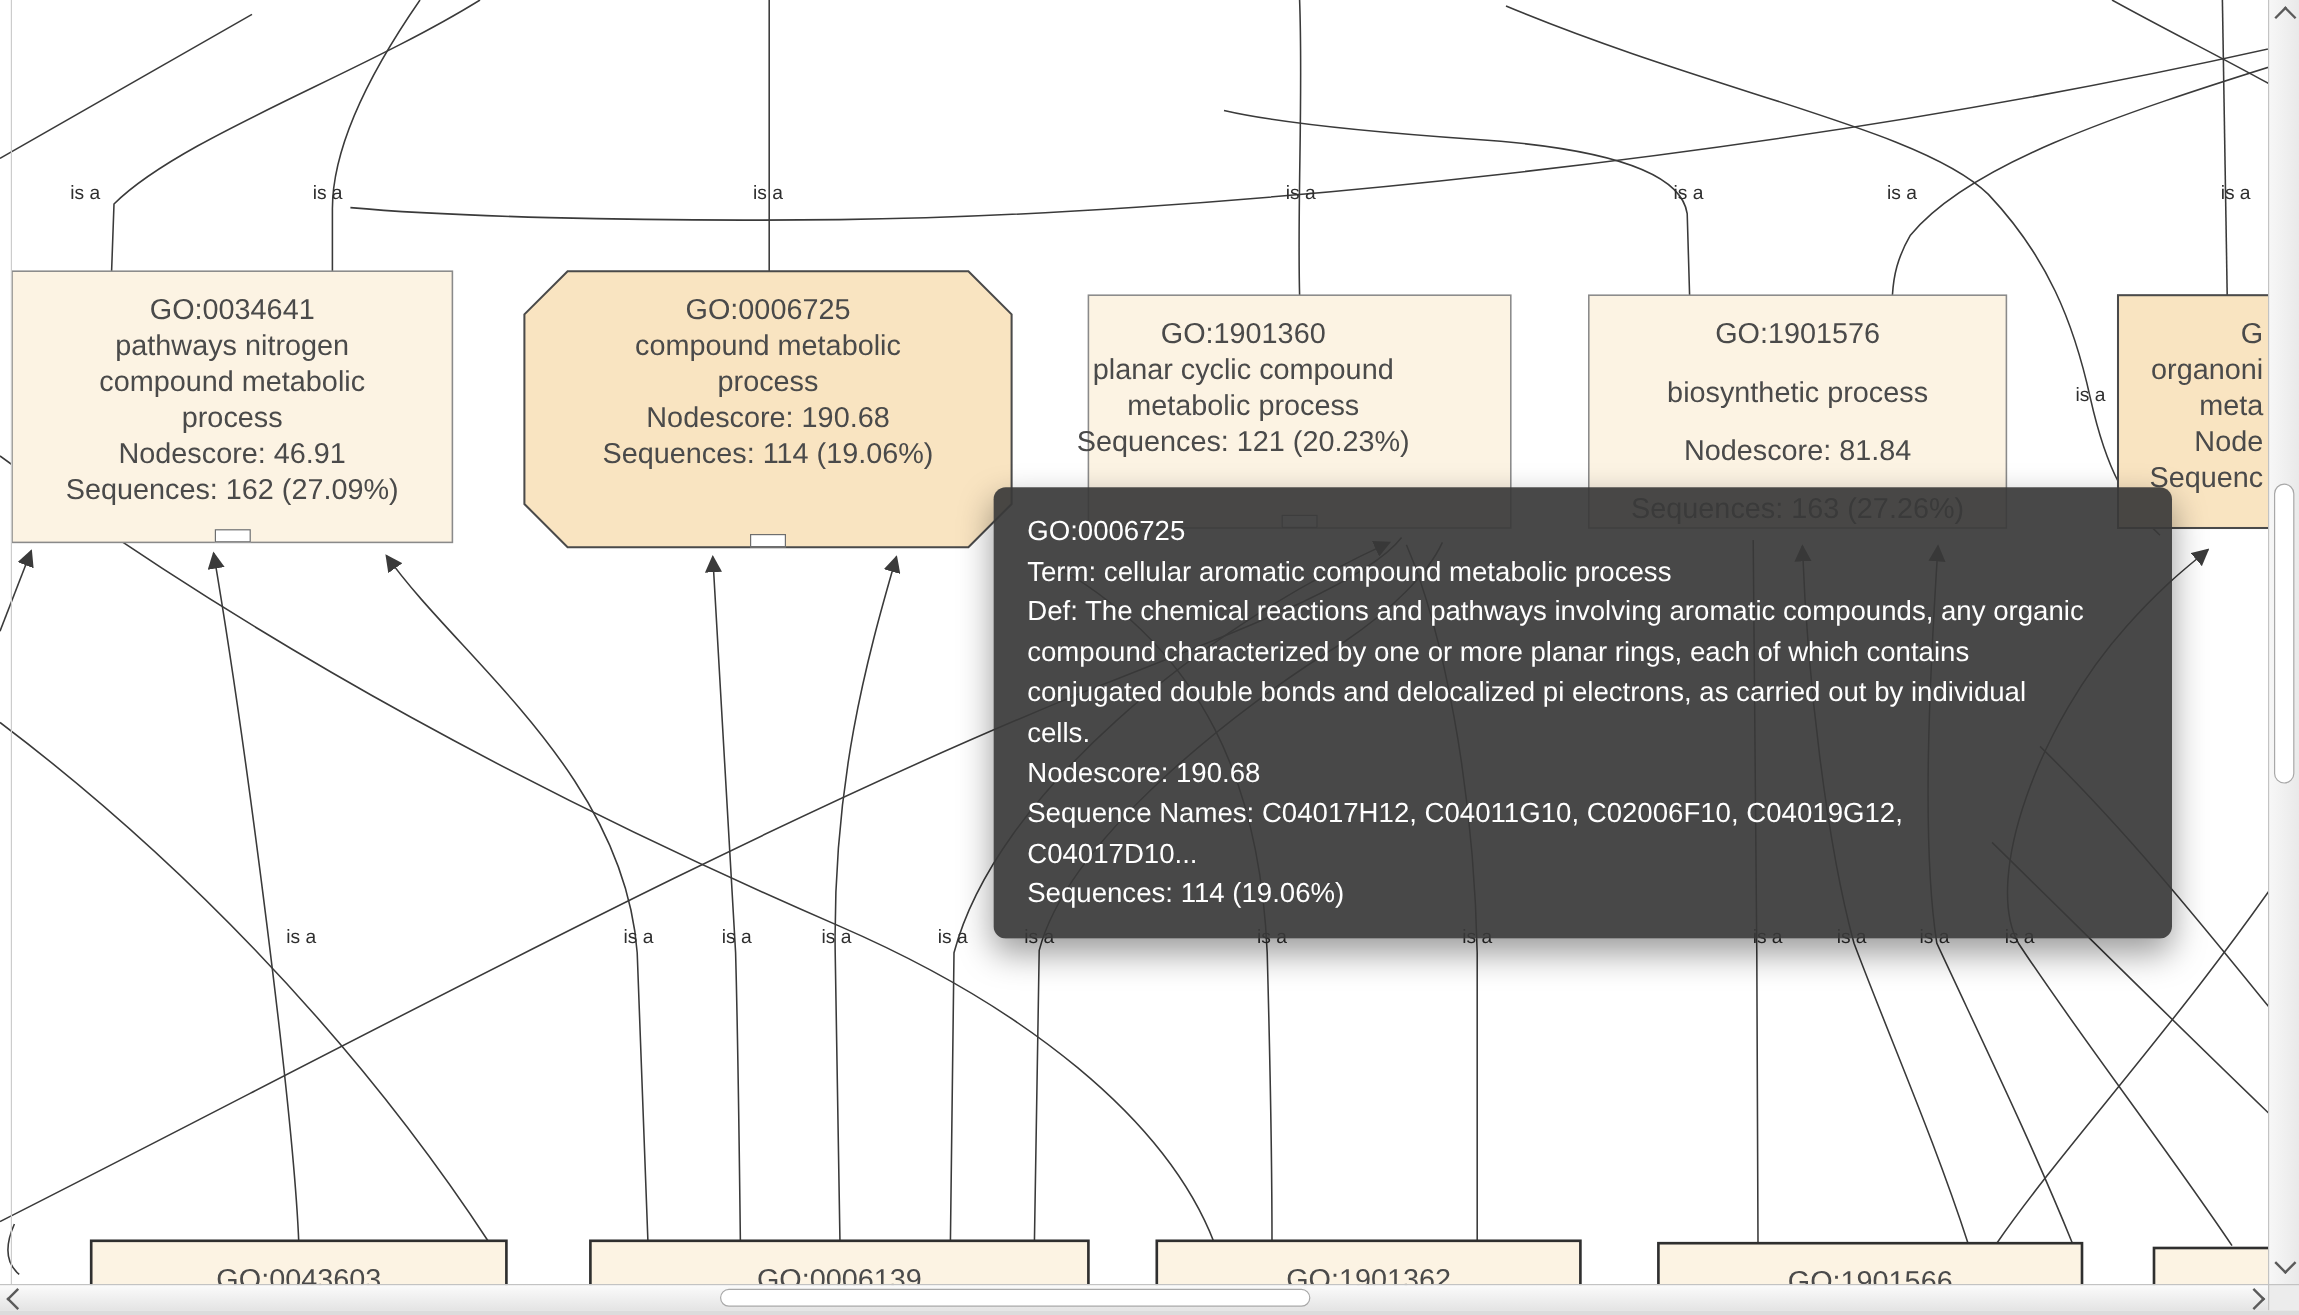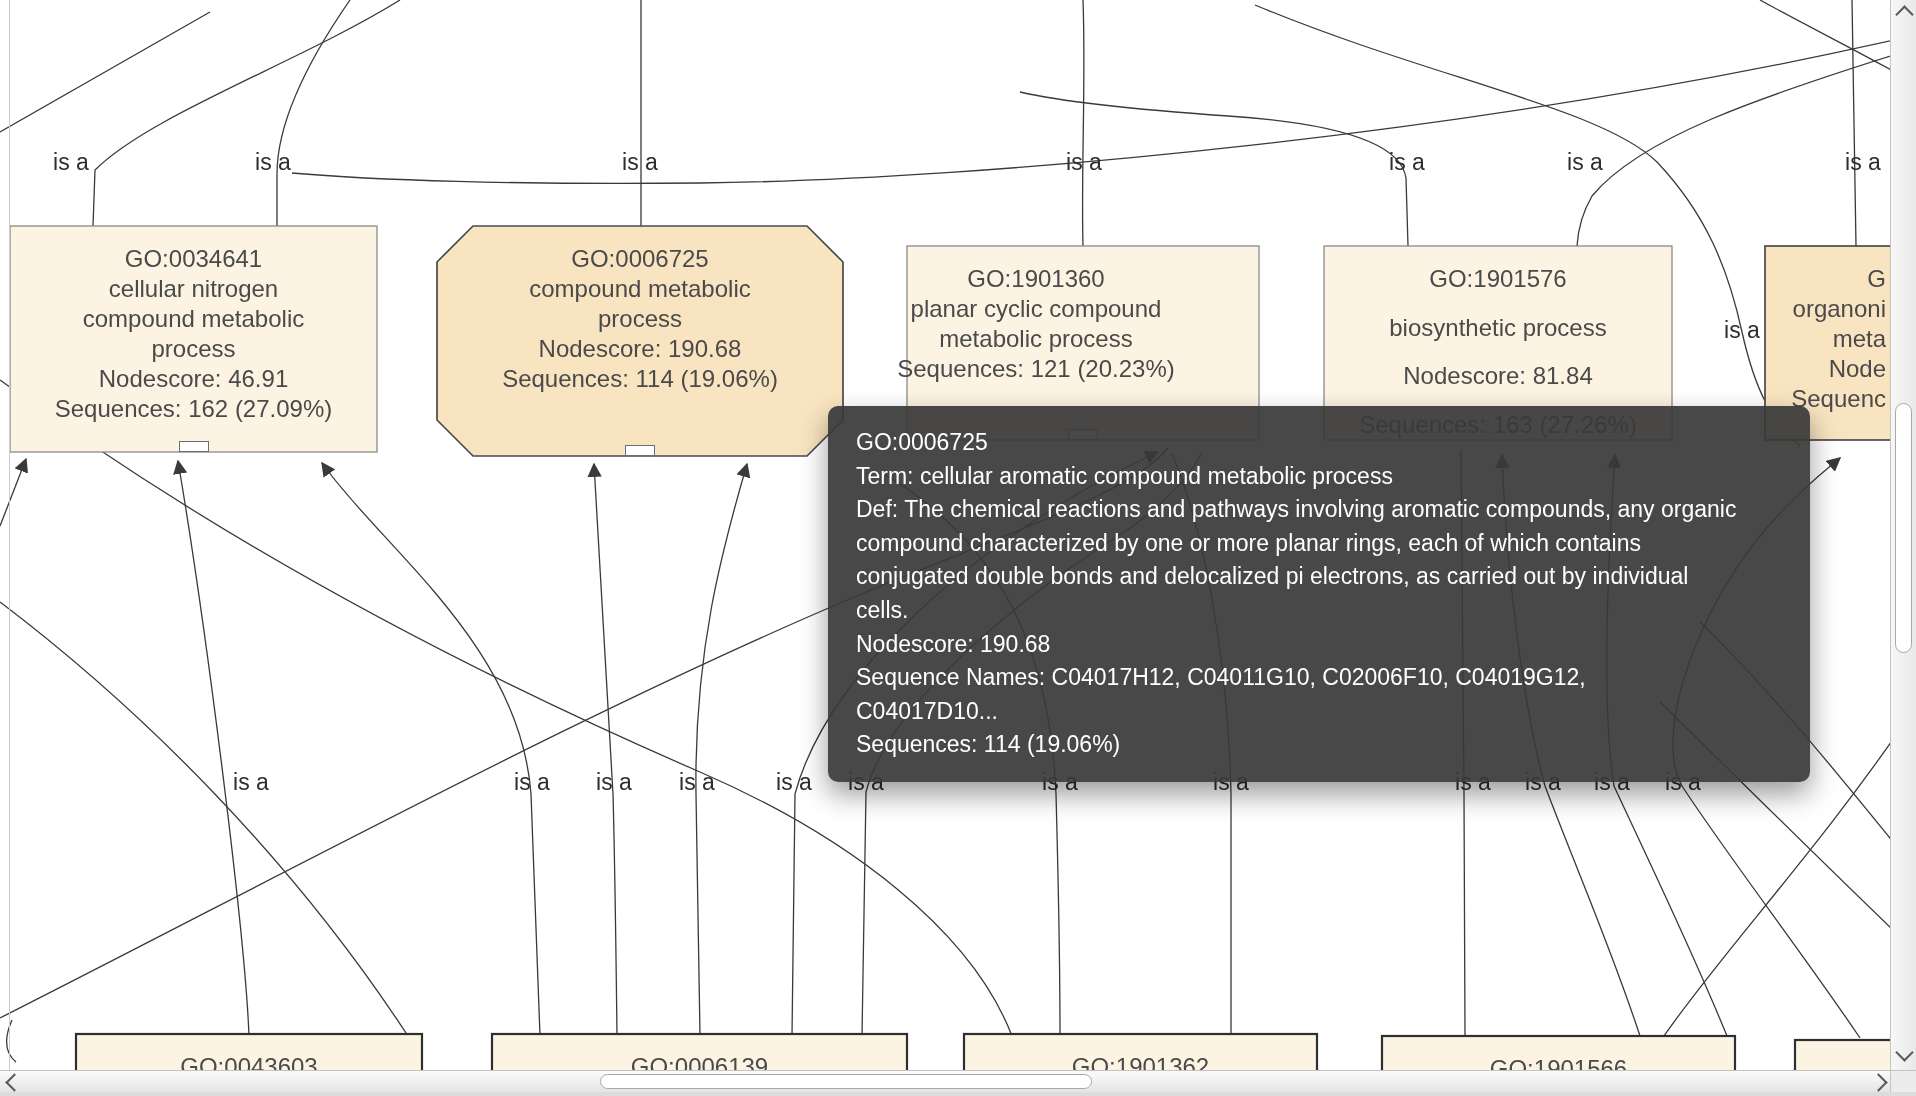--- a/index.html
+++ b/index.html
@@ -15,21 +15,21 @@
   #edge-svg{position:absolute;left:0;top:0;}
   .go-node{
     position:absolute;display:flex;flex-direction:column;justify-content:flex-start;
     color:#4a4a4a;font-size:24px;line-height:30px;text-align:center;
     padding-top:18px;box-sizing:border-box;
   }
   .go-node.frag{text-align:right;padding-right:4px;}
   .go-node .nline{white-space:nowrap;}
   .isa-label{
     position:absolute;transform:translate(-50%,-50%);
-    font-size:23px;color:#2e2e2e;white-space:nowrap;
+    font-size:16px;color:#2e2e2e;white-space:nowrap;
   }
   .handle{
     position:absolute;width:30px;height:11px;background:#ffffff;
     border:1.5px solid #6e6e6e;box-sizing:border-box;
   }
   #tooltip{
     position:absolute;box-sizing:border-box;
     background:rgba(56,56,56,0.92);
     border-radius:10px;
     box-shadow:0 12px 28px rgba(0,0,0,0.40);
@@ -117,21 +117,21 @@
       <rect x="76" y="1034" width="346" height="112" fill="#fcf3e3" stroke="#2f2f2f" stroke-width="2.2"></rect>
       <rect x="492" y="1034" width="415" height="112" fill="#fcf3e3" stroke="#2f2f2f" stroke-width="2.2"></rect>
       <rect x="964" y="1034" width="353" height="112" fill="#fcf3e3" stroke="#2f2f2f" stroke-width="2.2"></rect>
       <rect x="1382" y="1036" width="353" height="112" fill="#fcf3e3" stroke="#2f2f2f" stroke-width="2.2"></rect>
       <rect x="1795" y="1040" width="120" height="108" fill="#fcf3e3" stroke="#2f2f2f" stroke-width="2.2"></rect>
     </svg>
   <div id="left-edge-line"></div>
   <div id="node-layer">
       <div class="go-node" style="left: 10px; top: 226px; width: 367px; height: 218px;">
         <div class="nline">GO:0034641</div>
-        <div class="nline">cellular nitrogen</div>
+        <div class="nline">pathways nitrogen</div>
         <div class="nline">compound metabolic</div>
         <div class="nline">process</div>
         <div class="nline">Nodescore: 46.91</div>
         <div class="nline">Sequences: 162 (27.09%)</div>
       </div>
       <div class="handle" style="left: 178.5px; top: 441px;"></div>
       <div class="go-node" style="left: 437px; top: 226px; width: 406px; height: 230px;">
         <div class="nline">GO:0006725</div>
         <div class="nline">compound metabolic</div>
         <div class="nline">process</div>

